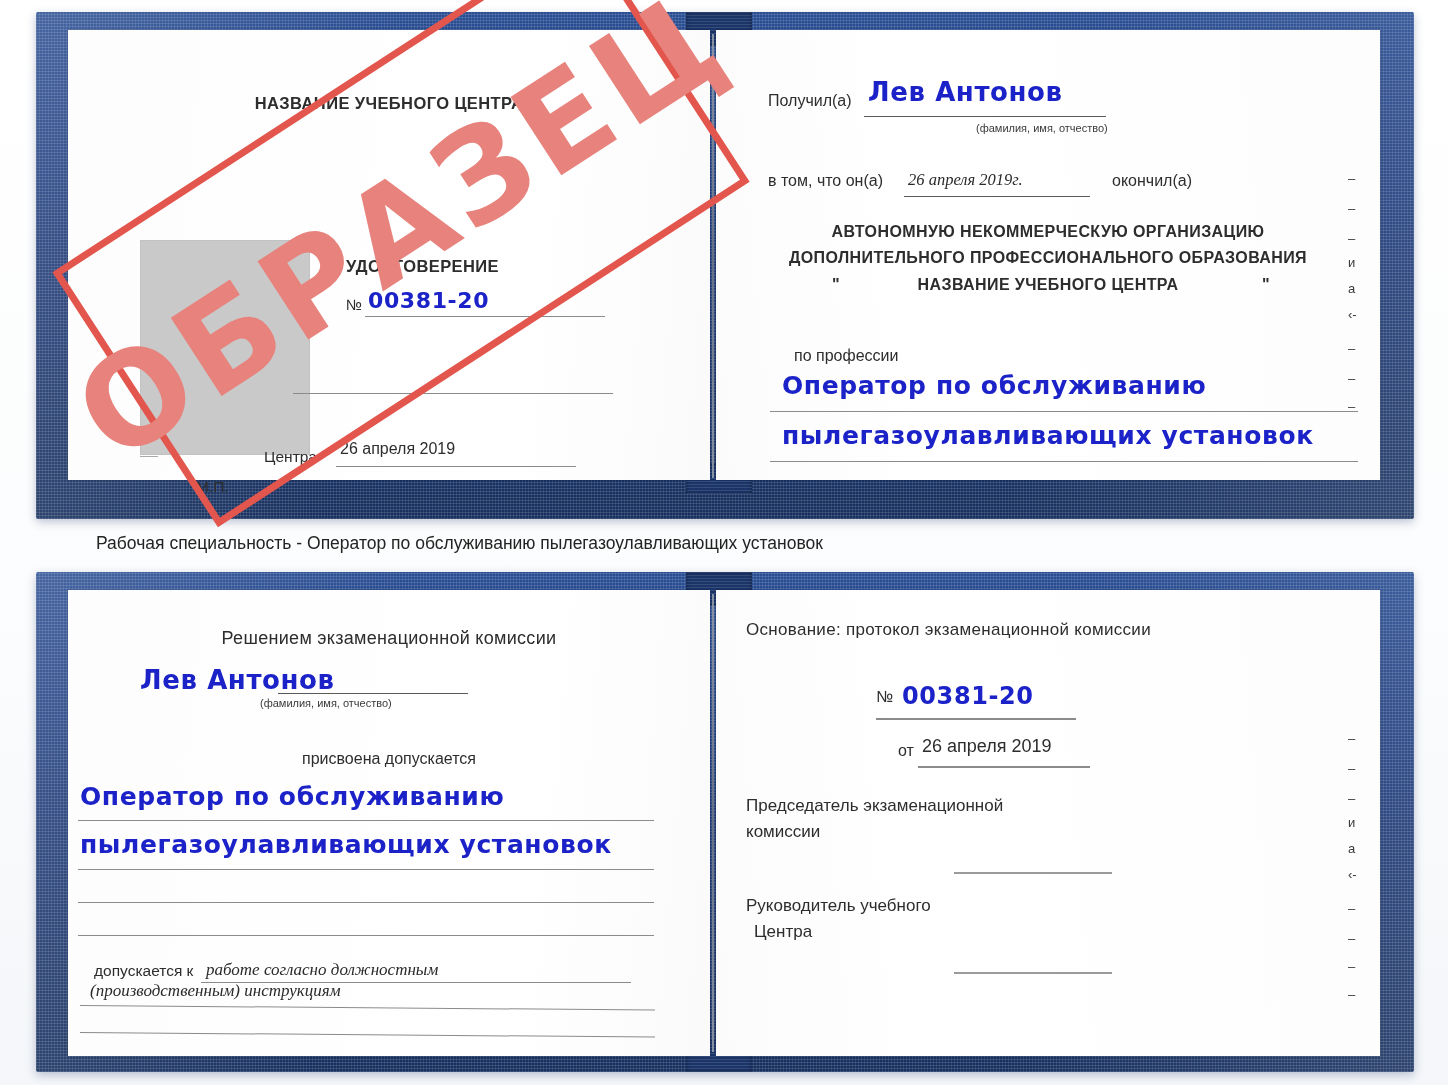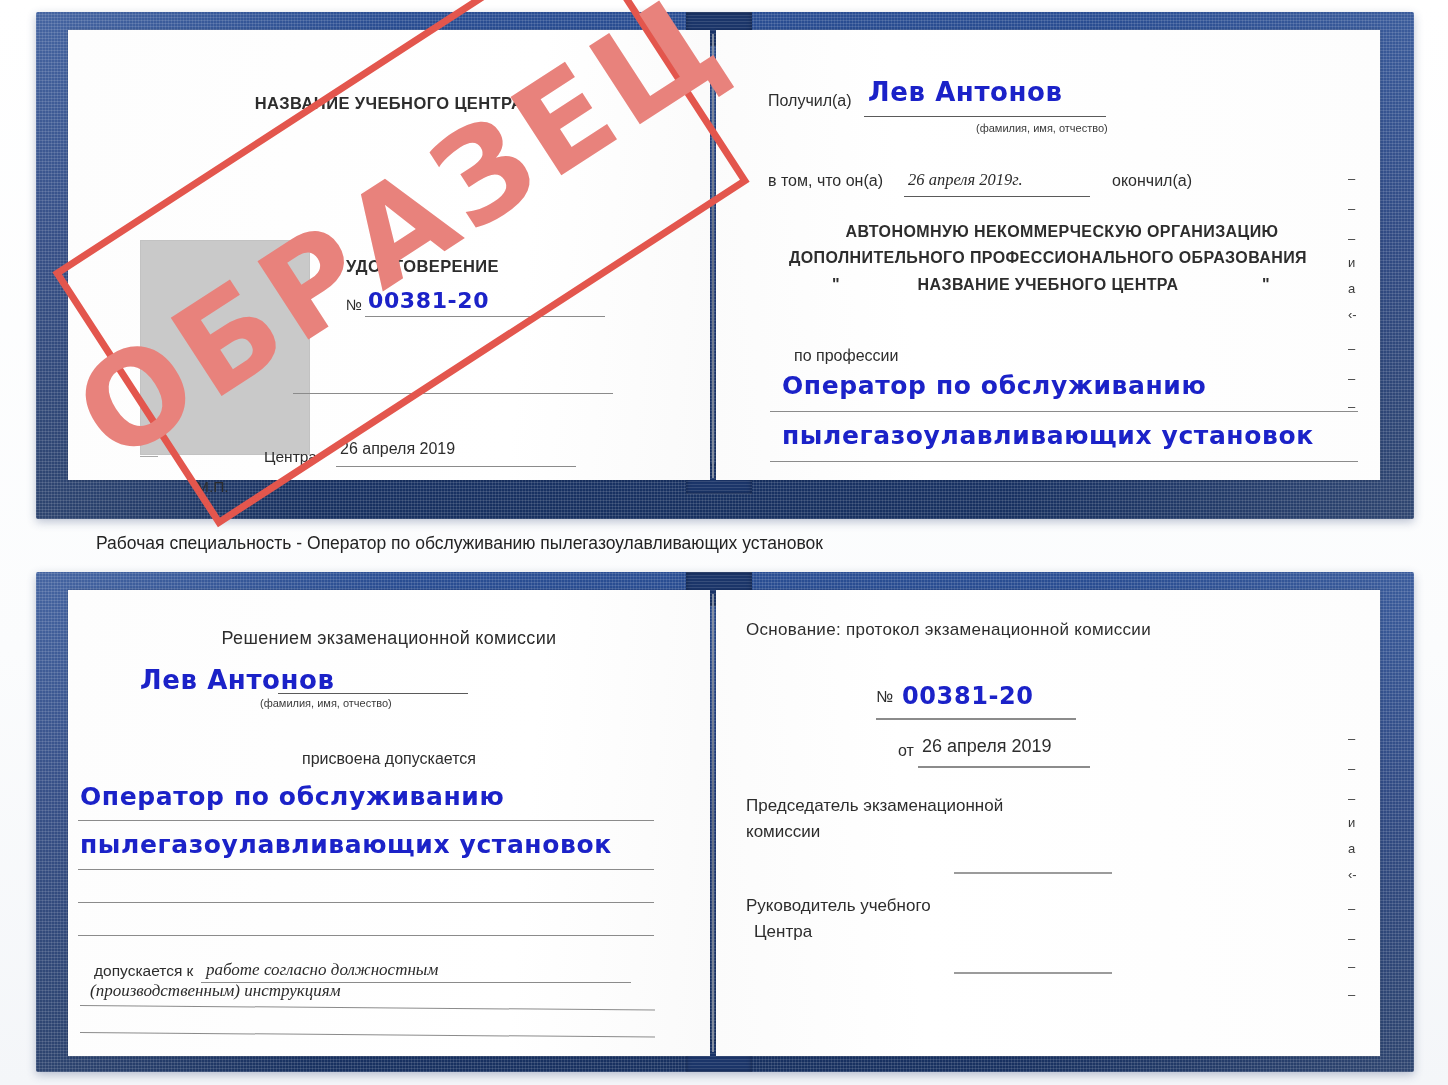--- a/index.html
+++ b/index.html
@@ -116,21 +116,21 @@
     <div class="t" style="left:52px;top:62px;font-size:16px;">Получил(а)</div>
     <div class="hand" style="left:152px;top:47px;font-size:26px;">Лев Антонов</div>
     <div class="rule dark" style="left:148px;top:86px;width:242px;"></div>
     <div class="t small" style="left:260px;top:92px;">(фамилия, имя, отчество)</div>
 
     <div class="t" style="left:52px;top:142px;font-size:16px;">в том, что он(а)</div>
     <div class="t ital" style="left:192px;top:140px;font-size:16.5px;">26 апреля 2019г.</div>
     <div class="rule dark" style="left:188px;top:166px;width:186px;"></div>
     <div class="t" style="left:396px;top:142px;font-size:16px;">окончил(а)</div>
 
-    <div class="t center-title" style="left:50%;top:193px;transform:translateX(-50%);font-size:16px;margin-left:14px;">АВТОНОМНУЮ НЕКОММЕРЧЕСКУЮ ОРГАНИЗАЦИЮ</div>
+    <div class="t center-title" style="left:50%;top:193px;transform:translateX(-50%);font-size:16px;">АВТОНОМНУЮ НЕКОММЕРЧЕСКУЮ ОРГАНИЗАЦИЮ</div>
     <div class="t center-title" style="left:50%;top:219px;transform:translateX(-50%);font-size:16px;">ДОПОЛНИТЕЛЬНОГО ПРОФЕССИОНАЛЬНОГО ОБРАЗОВАНИЯ</div>
     <div class="t center-title" style="left:116px;top:246px;font-size:16px;">"</div>
     <div class="t center-title" style="left:50%;top:246px;transform:translateX(-50%);font-size:16px;">НАЗВАНИЕ УЧЕБНОГО ЦЕНТРА</div>
     <div class="t center-title" style="left:546px;top:246px;font-size:16px;">"</div>
 
     <div class="t" style="left:78px;top:317px;font-size:16px;">по профессии</div>
 
     <div class="hand" style="left:66px;top:341px;font-size:25px;">Оператор по обслуживанию</div>
     <div class="rule" style="left:54px;top:381px;width:588px;"></div>
 

